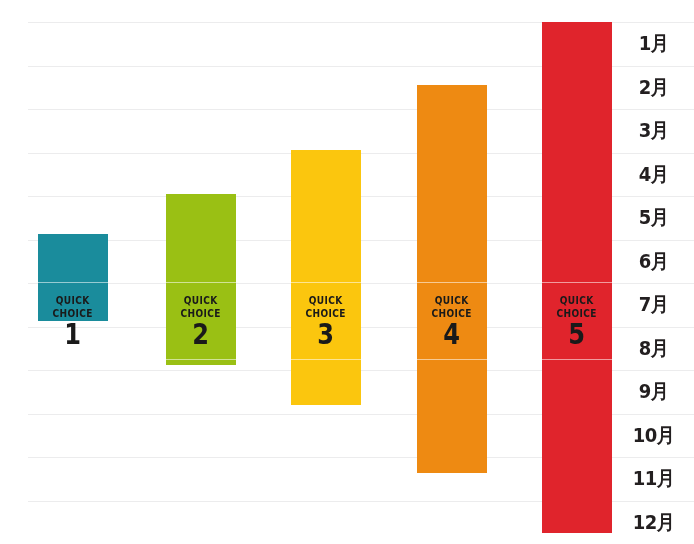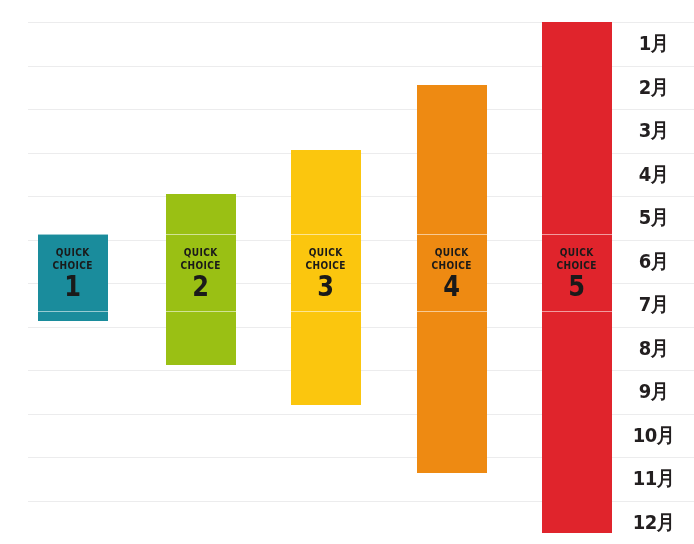--- a/index.html
+++ b/index.html
@@ -50,20 +50,21 @@
     left:0;width:100%;
     box-sizing:border-box;
     display:flex;
     flex-direction:column;
     align-items:center;
     justify-content:center;
     color:#1a1a1a;
     text-align:center;
     border-top:1px solid rgba(255,255,255,0.55);
     border-bottom:1px solid rgba(255,255,255,0.55);
+    margin-top:48px;
   }
   .bar-label .qc-line{
     font-family:"DejaVu Sans", sans-serif;
     font-weight:bold;
     font-size:11px;
     line-height:13px;
     letter-spacing:0.5px;
     transform:scaleX(0.82);
   }
   .bar-label .qc-num{

